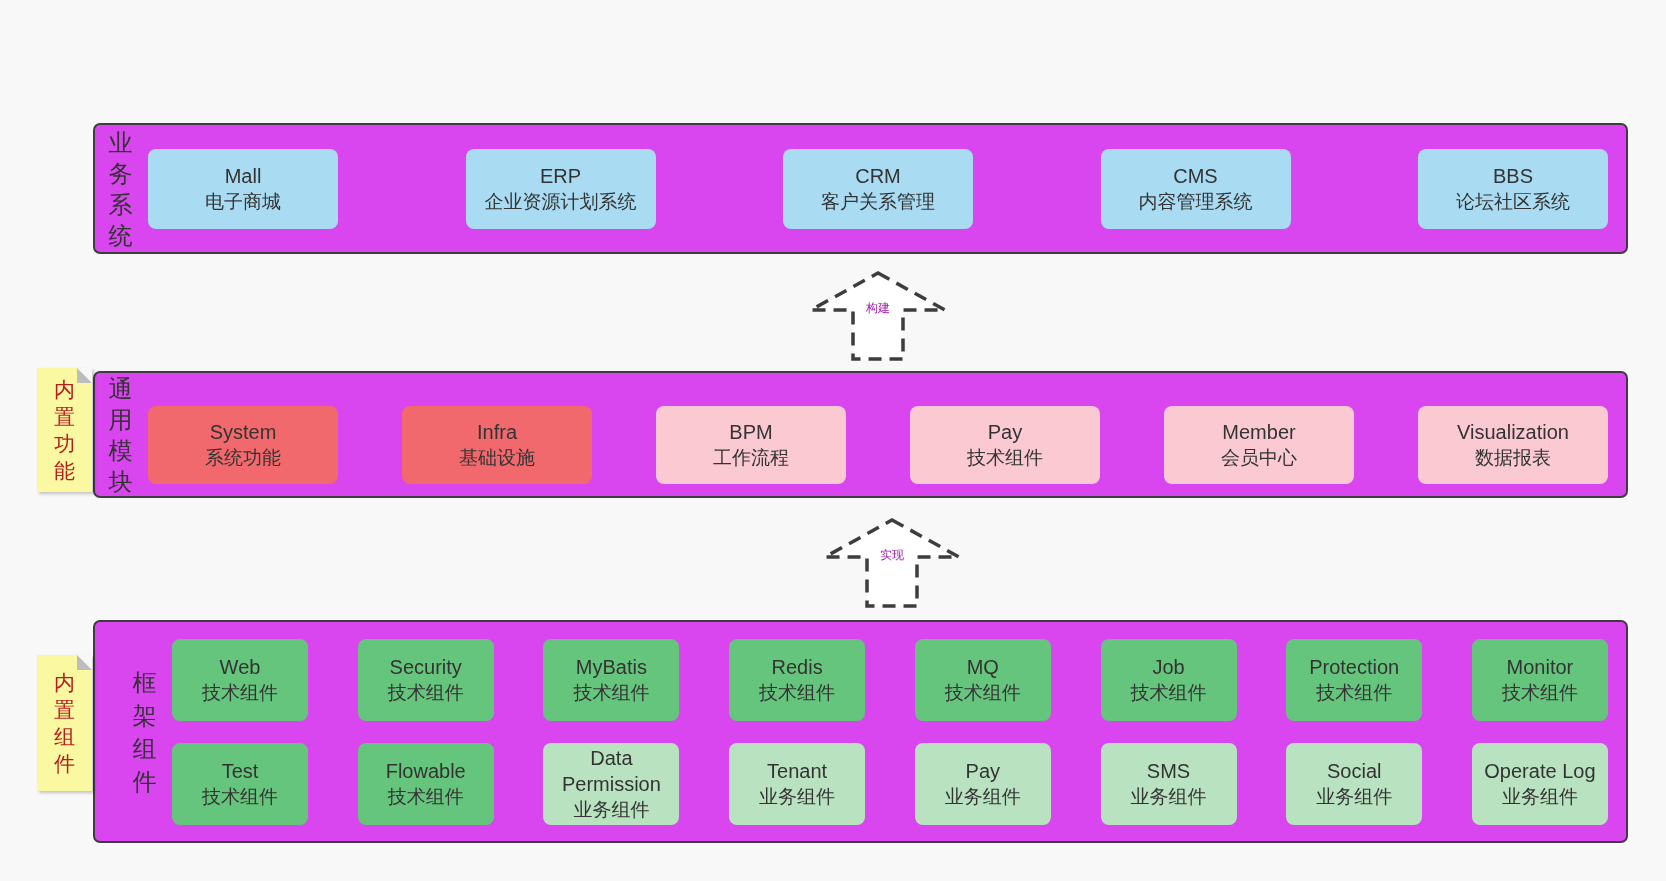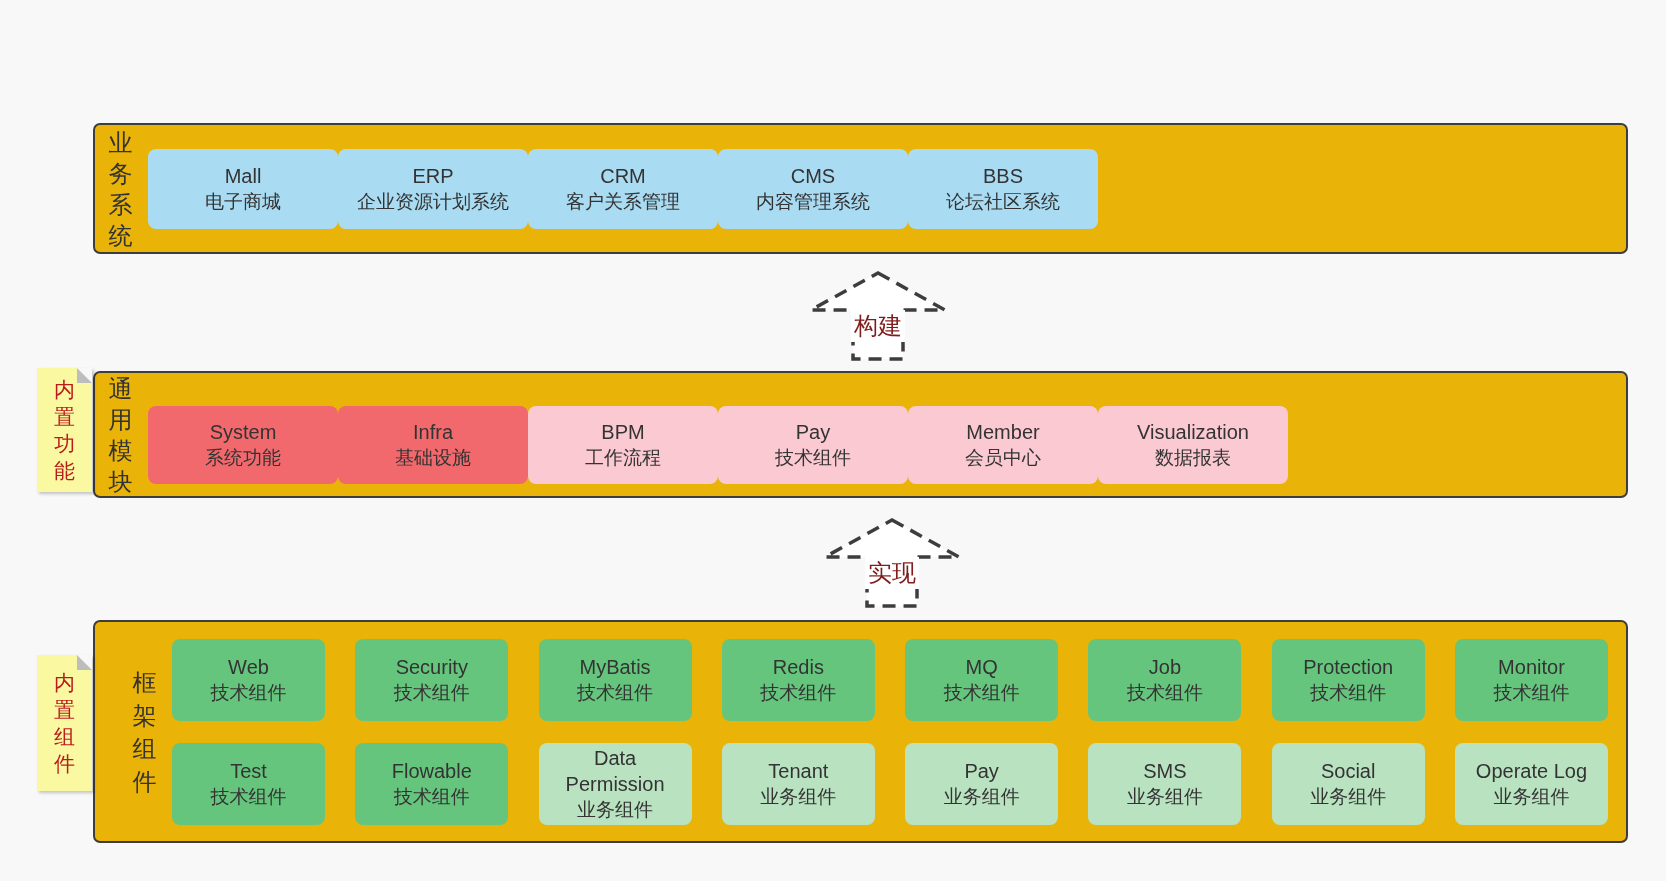--- a/index.html
+++ b/index.html
@@ -3,62 +3,62 @@
 <meta charset="utf-8">
 <style>
   * { margin:0; padding:0; box-sizing:border-box; }
   html,body { background:#f8f8f8; }
   body { font-family:"Liberation Sans", sans-serif; color:#333; }
   .stage { position:relative; width:1666px; height:881px; background:#f8f8f8; overflow:hidden; }
 
   
   .band {
     position:absolute; left:93px; width:1535px;
-    background:#eab308; border:2px solid #3d3d3d; border-radius:7px;
+    background:#d946ef; border:2px solid #3d3d3d; border-radius:7px;
     display:flex; align-items:center; padding:0 18px 0 12px;
   }
   .band-business  { top:123px; height:131px; }
   .band-modules   { top:371px; height:127px; }
   .band-framework { top:620px; height:223px;padding-left:36px; }
 
   .v-label {
     width:27px; font-size:24px; line-height:31px; text-align:center;
     word-break:break-all; color:#333; flex:0 0 auto;
   }
   .band-framework .v-label { line-height:33px; }
 
-  .boxes-wrap { flex:1; margin-left:14px; display:flex; justify-content:flex-start; align-items:center; }
+  .boxes-wrap { flex:1; margin-left:14px; display:flex; justify-content:space-between; align-items:center; }
   .rows-wrap  { flex:1; margin-left:14px; display:flex; flex-direction:column; gap:22px; }
   .rows-wrap .row { display:flex; justify-content:space-between; }
 
   
   .box {
     border-radius:8px; display:flex; flex-direction:column;
     justify-content:center; align-items:center; text-align:center;
     padding:2px 6px;
   }
   .box .bname { font-size:20px; line-height:26px; }
   .box .bdesc { font-size:19px; line-height:26px; }
   .box-lg { width:190px; height:80px; }
   .box-md { width:190px; height:78px;margin-top:21px; }
-  .box-sm { width:153px; height:82px; }
+  .box-sm { width:136px; height:82px; }
   .blue  { background:#a9dcf3; }
   .red   { background:#f2696d; }
   .pink  { background:#fbc9d1; }
   .green { background:#66c57d; }
   .light { background:#b9e2c0; }
 
   
   .arrow { position:absolute; width:140px; height:92px; }
   .arrow svg { display:block; }
   .arrow-build     { left:808px; top:270px; }
   .arrow-implement { left:822px; top:517px; }
   .arrow-label {
-    position:absolute; left:50%; top:40px; transform:translateX(-50%);
-    background:#ffffff; padding:0 3px; font-size:24px; color:#7f1d1d; white-space:nowrap;
+    position:absolute; left:50%; top:30px; transform:translateX(-50%);
+    background:#ffffff; padding:0 3px; font-size:12px; color:#a21caf; white-space:nowrap;
   }
 
   
   .sticky {
     position:absolute; background:#faf8a0;
     box-shadow:2px 2px 3px rgba(0,0,0,0.22);
     display:flex; align-items:center; justify-content:center;
     z-index:3;
   }
   .sticky-modules   { left:37px; top:368px; width:55px; height:124px; }

